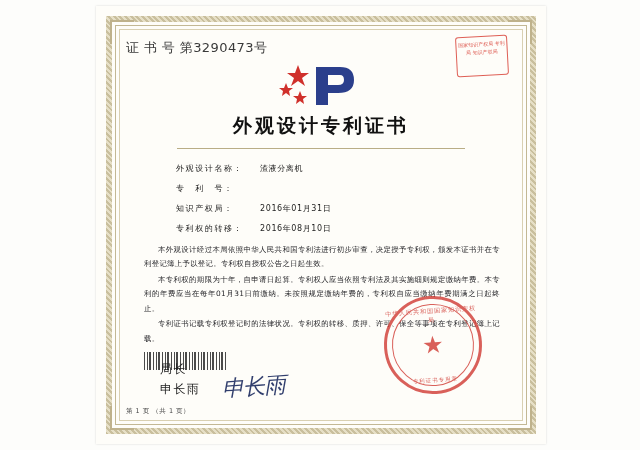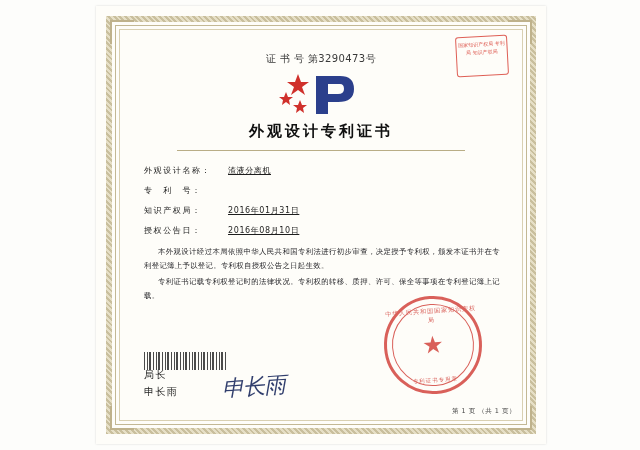--- a/index.html
+++ b/index.html
@@ -76,25 +76,25 @@
   .content {
     position: absolute;
     left: 30px;
     top: 28px;
     right: 30px;
     bottom: 28px;
   }
 
   
   .serial {
-    font-size: 10px;
+    font-size: 13px;
     color: #3a3a3a;
-    text-align: center;
+    text-align: left;
     letter-spacing: 0.4px;
-    margin-top: 18px;
+    margin-top: 5px;
   }
 
   
   .top-seal {
     position: absolute;
     right: 8px;
     top: 2px;
     width: 52px;
     height: 40px;
     border: 1.5px solid #d9443a;
@@ -114,21 +114,21 @@
     width: 100%;
     text-align: center;
     margin-top: 6px;
     height: 46px;
     position: relative;
   }
   .emblem svg { display: inline-block; }
 
   .title {
     text-align: center;
-    font-size: 15px;
+    font-size: 19px;
     font-weight: bold;
     color: #111;
     letter-spacing: 3px;
     margin-top: 4px;
   }
   .title-rule {
     width: 74%;
     height: 1px;
     background: #b9ad86;
     margin: 9px auto 0 auto;
@@ -143,24 +143,24 @@
     font-size: 8px;
     color: #1d1d1d;
     margin-bottom: 9px;
     letter-spacing: 0.6px;
     display: flex;
   }
   .field-label {
     width: 84px;
     flex: none;
     letter-spacing: 1.6px;
+    margin-left: 32px;
   }
   .field-value {
     flex: 1;
-    text-decoration: underline;
   }
 
   .body-text {
     margin-top: 8px;
     padding-left: 18px;
     padding-right: 16px;
     font-size: 7.4px;
     line-height: 1.95;
     color: #26262a;
     text-align: justify;
@@ -181,23 +181,23 @@
         transparent 1px, transparent 3px,
         #2b2b2b 3px, #2b2b2b 4px,
         transparent 4px, transparent 5px,
         #2b2b2b 5px, #2b2b2b 7px,
         transparent 7px, transparent 9px);
     opacity: 0.85;
   }
 
   .signers {
     position: absolute;
-    left: 18px;
+    left: 34px;
     bottom: 16px;
-    font-size: 10px;
+    font-size: 12px;
     color: #1d1d1d;
     line-height: 1.65;
     letter-spacing: 1.4px;
   }
 
   .signature {
     position: absolute;
     left: 96px;
     bottom: 14px;
     font-size: 22px;
@@ -247,21 +247,21 @@
     left: 5px; top: 5px; right: 5px; bottom: 5px;
     border: 1px solid #d03a33;
     border-radius: 50%;
   }
 
   .page-footer {
     position: absolute;
     left: 0;
     right: 0;
     bottom: 0px;
-    text-align: right;
+    text-align: left;
     font-size: 6.5px;
     color: #444;
     letter-spacing: 0.5px;
   }
 </style>
 </head>
 <body>
 
 <div id="certificate">
   <div class="page">
@@ -299,27 +299,28 @@
           <span class="field-value">渣液分离机</span>
         </div>
         <div class="field-row">
           <span class="field-label">专　利　号：</span>
         </div>
         <div class="field-row">
           <span class="field-label">知识产权局：</span>
           <span class="field-value">2016年01月31日</span>
         </div>
         <div class="field-row">
-          <span class="field-label">授权公告日：</span>
+          <span class="field-label">专利权的转移：</span>
           <span class="field-value">2016年08月10日</span>
         </div>
       </div>
 
       <div class="body-text">
         <p>本外观设计经过本局依照中华人民共和国专利法进行初步审查，决定授予专利权，颁发本证书并在专利登记簿上予以登记。专利权自授权公告之日起生效。</p>
+        <p>本专利权的期限为十年，自申请日起算。专利权人应当依照专利法及其实施细则规定缴纳年费。本专利的年费应当在每年01月31日前缴纳。未按照规定缴纳年费的，专利权自应当缴纳年费期满之日起终止。</p>
         <p>专利证书记载专利权登记时的法律状况。专利权的转移、质押、许可、保全等事项在专利登记簿上记载。</p>
       </div>
 
       <div class="barcode"></div>
 
       <div class="signers">
         <div>局长</div>
         <div>申长雨</div>
       </div>
 

